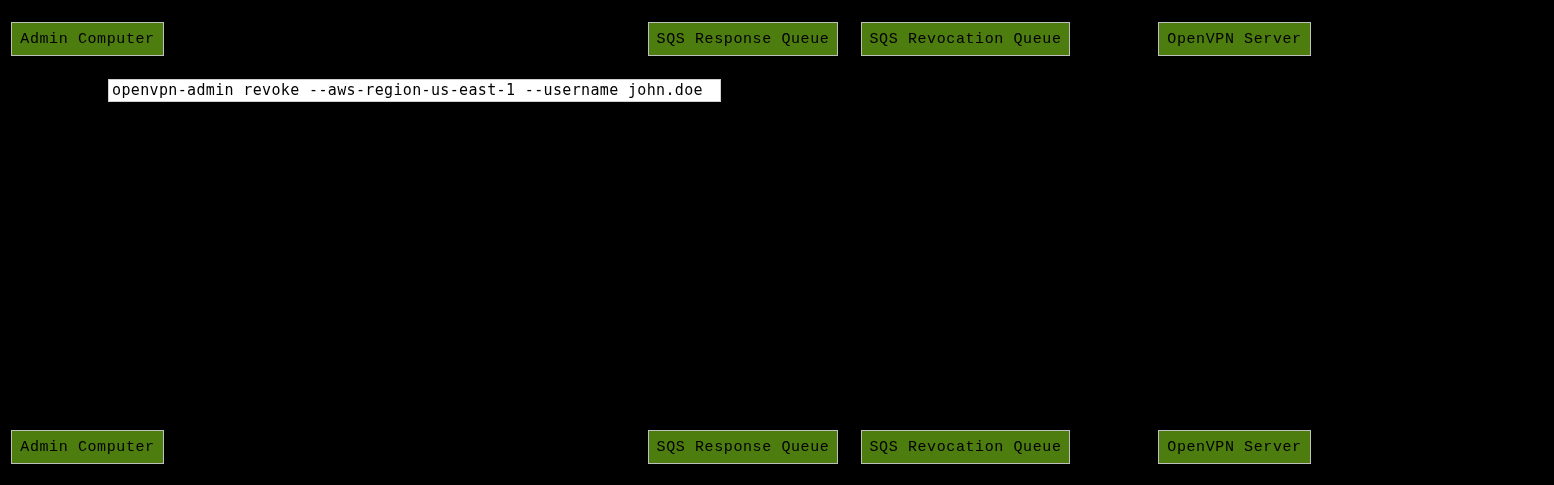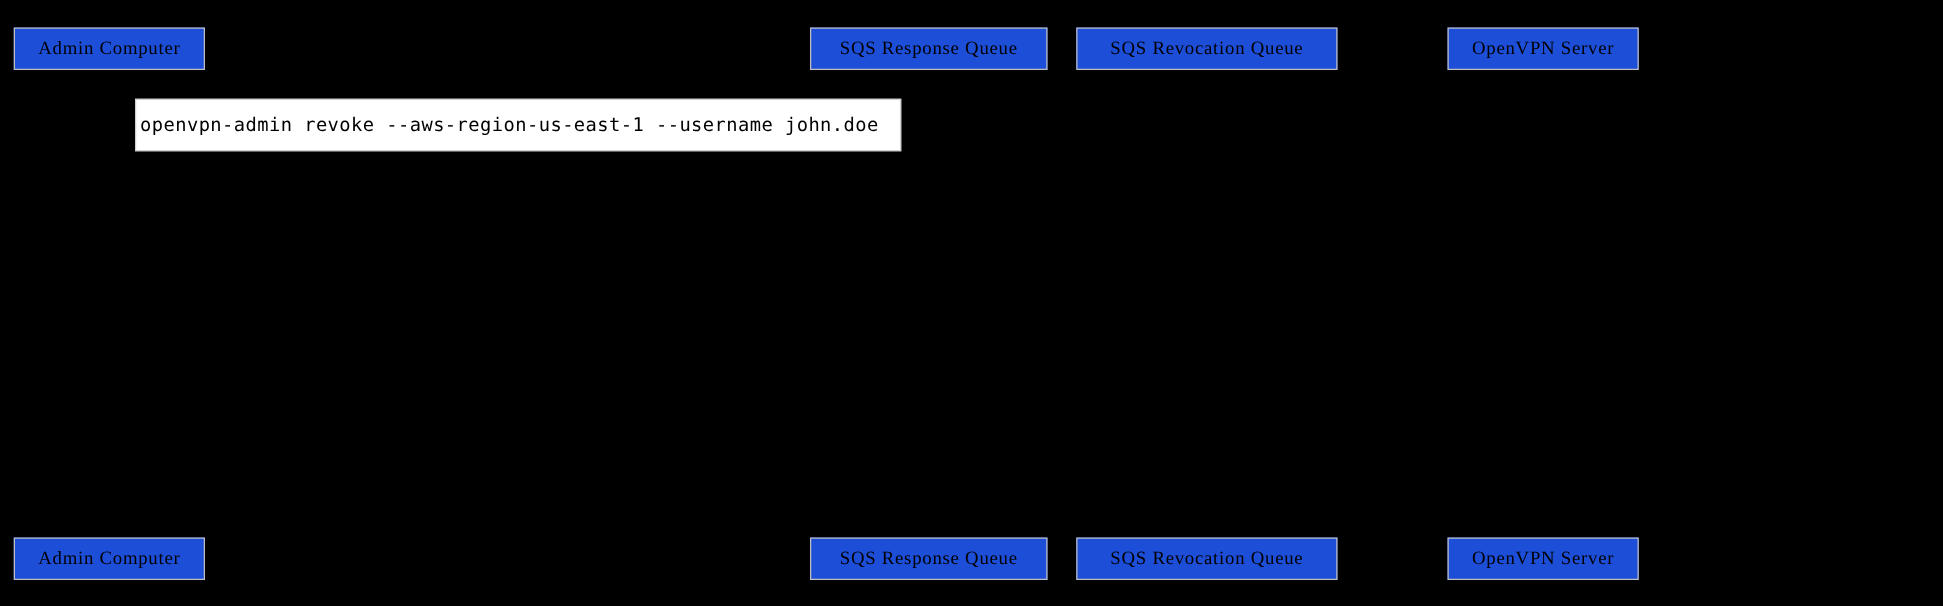--- a/index.html
+++ b/index.html
@@ -13,28 +13,28 @@
   }
   #canvas {
     position: relative;
     width: 1554px;
     height: 485px;
     background: #000000;
     overflow: hidden;
   }
   .participant-box {
     position: absolute;
-    background: #1d4ed8;
+    background: #4d7c0f;
     border: 1px solid #bfbfbf;
     box-sizing: border-box;
     display: flex;
     align-items: center;
     justify-content: center;
     color: #000000;
-    font-family: Liberation Serif, serif;
+    font-family: Liberation Mono, monospace;
     font-size: 15px;
     letter-spacing: 0.6px;
     line-height: 1;
     white-space: nowrap;
     user-select: none;
   }
   .lifeline {
     position: absolute;
     width: 1px;
     background: #000000;
@@ -85,21 +85,21 @@
     <span>OpenVPN Server</span>
   </div>
 
   <div class="lifeline" style="left:87px;  top:56px; height:374px;"></div>
   <div class="lifeline" style="left:743px; top:56px; height:374px;"></div>
   <div class="lifeline" style="left:965px; top:56px; height:374px;"></div>
   <div class="lifeline" style="left:1234px;top:56px; height:374px;"></div>
 
   <div class="arrow-line" style="left:87px; top:104px; width:0px;"></div>
 
-  <div class="message-label" style="left:108px; top:79px; width:613px; height:42px;">
+  <div class="message-label" style="left:108px; top:79px; width:613px; height:23px;">
     <span>openvpn-admin revoke --aws-region-us-east-1 --username john.doe</span>
   </div>
 
   <div class="participant-box" style="left:11px; top:430px; width:153px; height:34px;">
     <span>Admin Computer</span>
   </div>
 
   <div class="participant-box" style="left:648px; top:430px; width:190px; height:34px;">
     <span>SQS Response Queue</span>
   </div>

